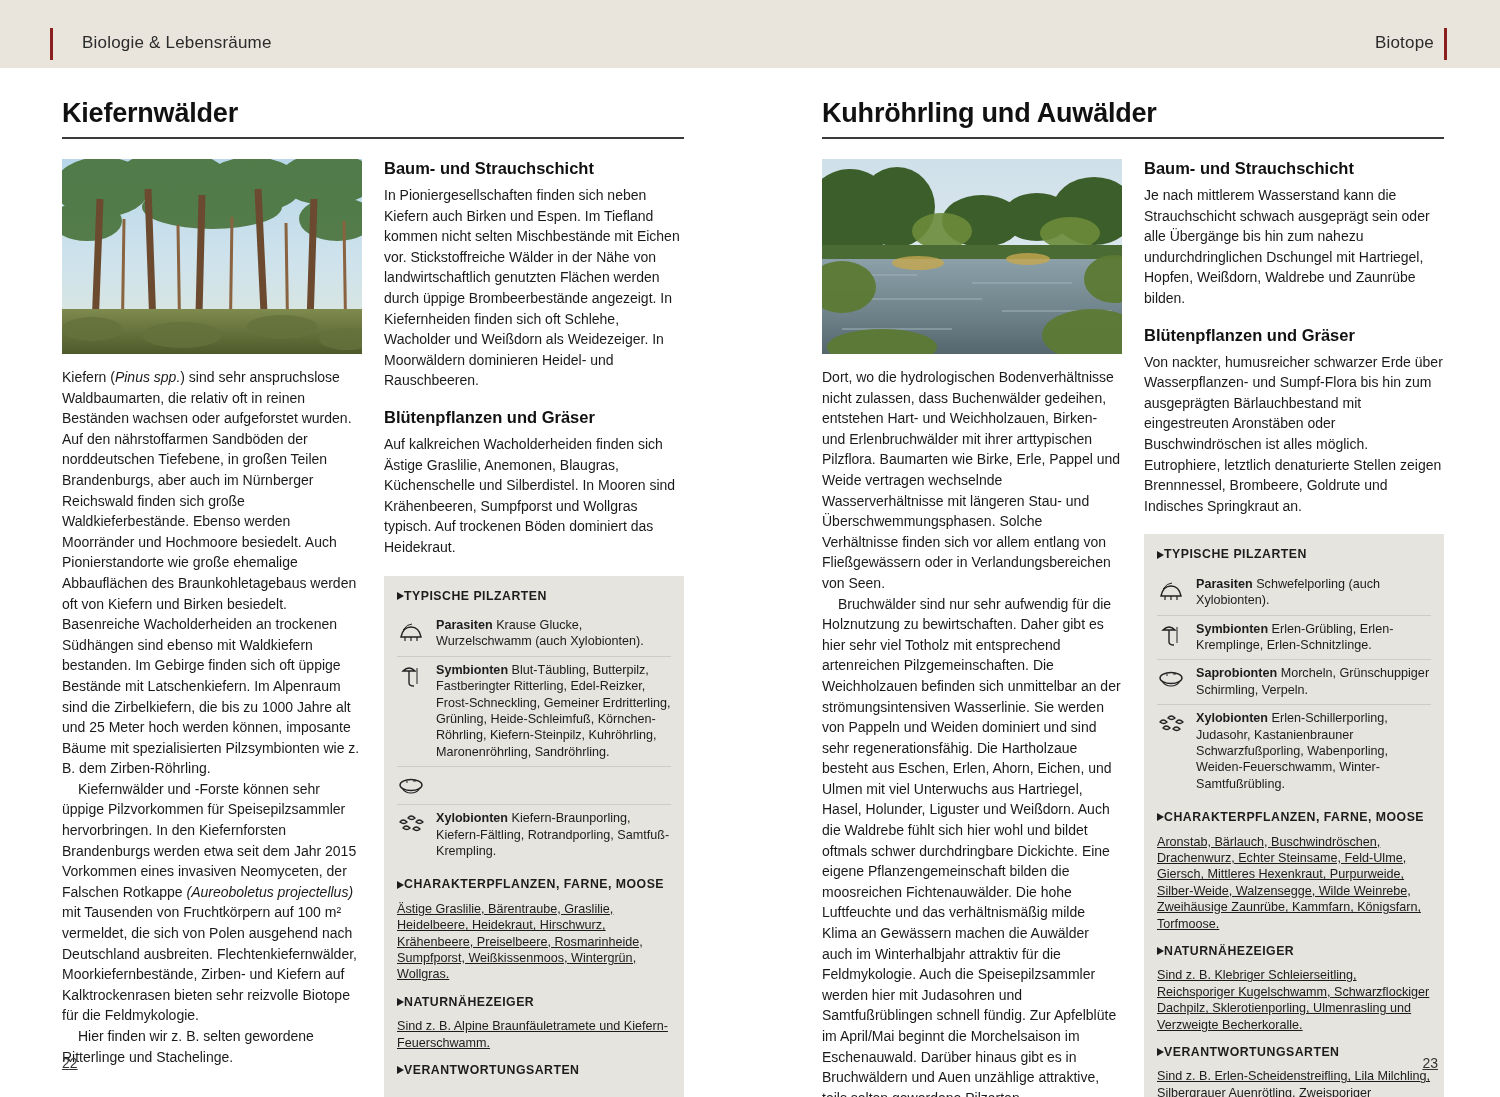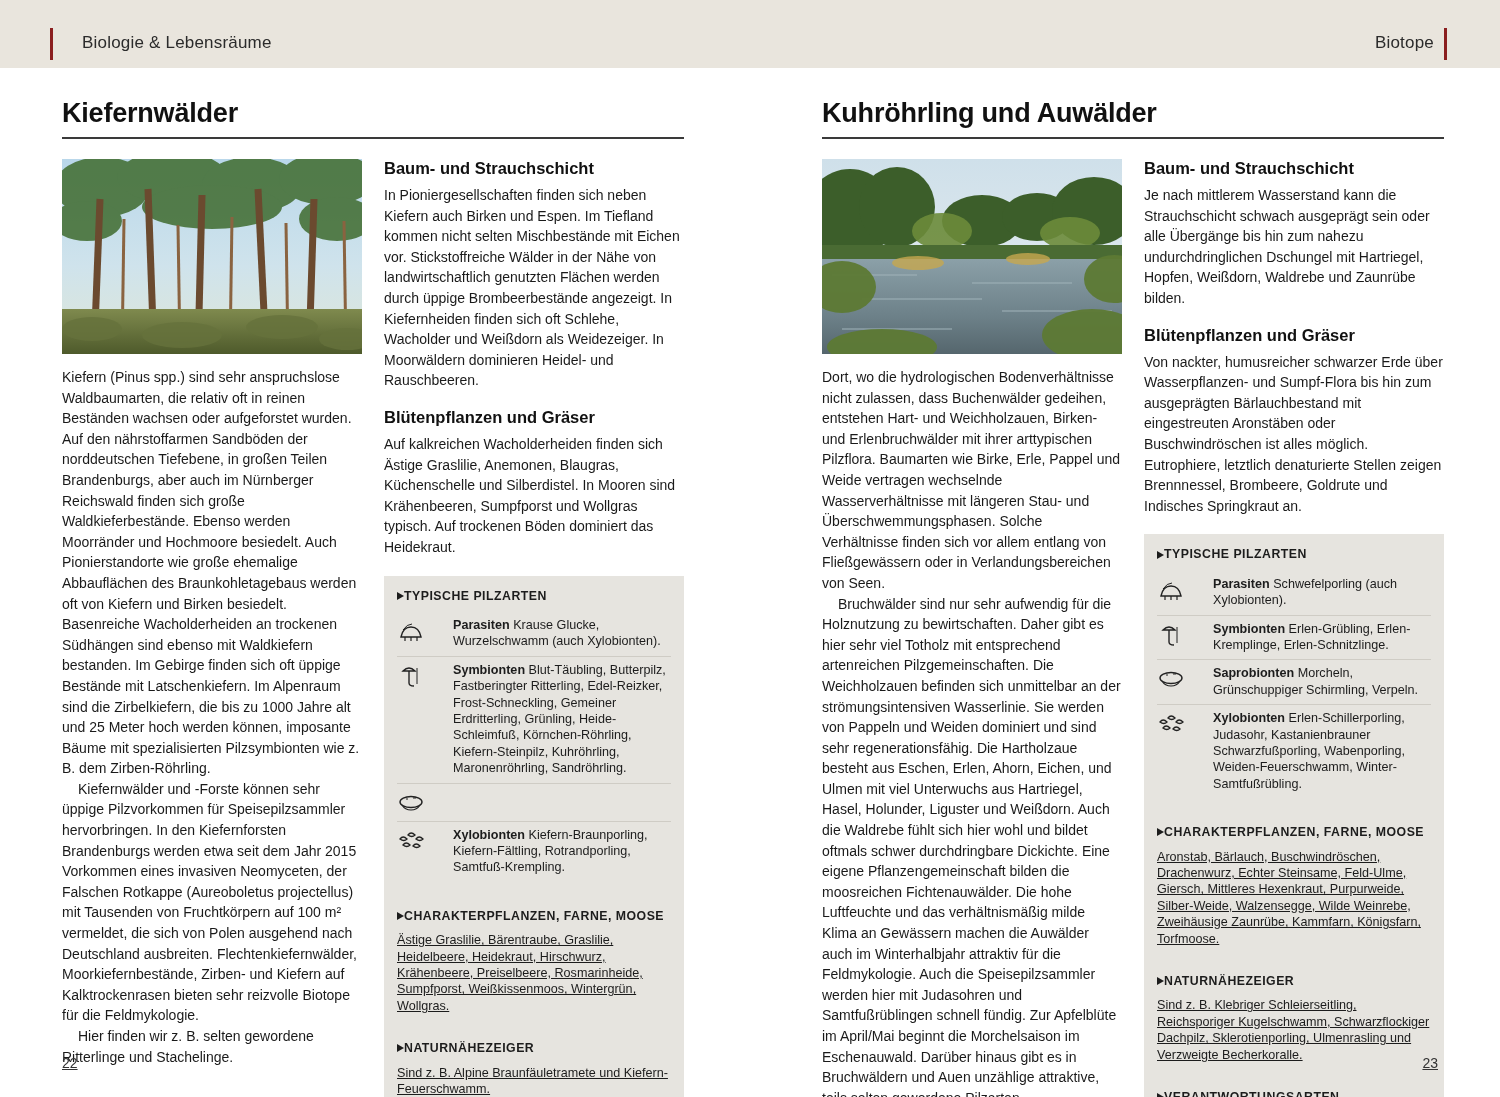--- a/index.html
+++ b/index.html
@@ -104,48 +104,48 @@
     line-height:16.4px;
     color:#1c1c1c;
   }
   .ib-head {
     font-weight:bold;
     font-size:12.3px;
     letter-spacing:0.5px;
     display:flex; align-items:center; 
     margin-bottom:8px;
   }
-  .ib-head.spaced { margin-top:26px; }
+  .ib-head.spaced { margin-top:11px; }
   .tri {
     width:0;height:0;
     border-left:7px solid #1c1c1c;
     border-top:4.5px solid transparent;
     border-bottom:4.5px solid transparent;
     display:inline-block;
   }
   .ib-row {
-    display:flex; gap:26px; align-items:flex-start;
+    display:flex; gap:9px; align-items:flex-start;
     padding:5px 0 6px 0;
   }
   .ib-row + .ib-row { border-top:1px solid #cfccc5; }
   .ib-icon { flex:0 0 30px; width:30px; height:26px; }
   .ib-text { flex:1; }
   .ib-text b { font-weight:bold; }
   .ib-para {
     margin:0 0 2px 0;
     text-decoration:underline;
   }
 
   .folio {
     position:absolute; bottom:26px;
     font-size:14px; color:#333;text-decoration:underline;
   }
   .folio.l { left:62px; }
   .folio.r { right:62px; }
-  .italic { }
+  .italic { font-style:italic; }
 </style>
 </head>
 <body>
 
 <div class="page">
 
   <div class="header-band"></div>
   <div class="header-rule-left"></div>
   <div class="header-rule-right"></div>
   <div class="header-left">Biologie &amp; Lebensräume</div>

